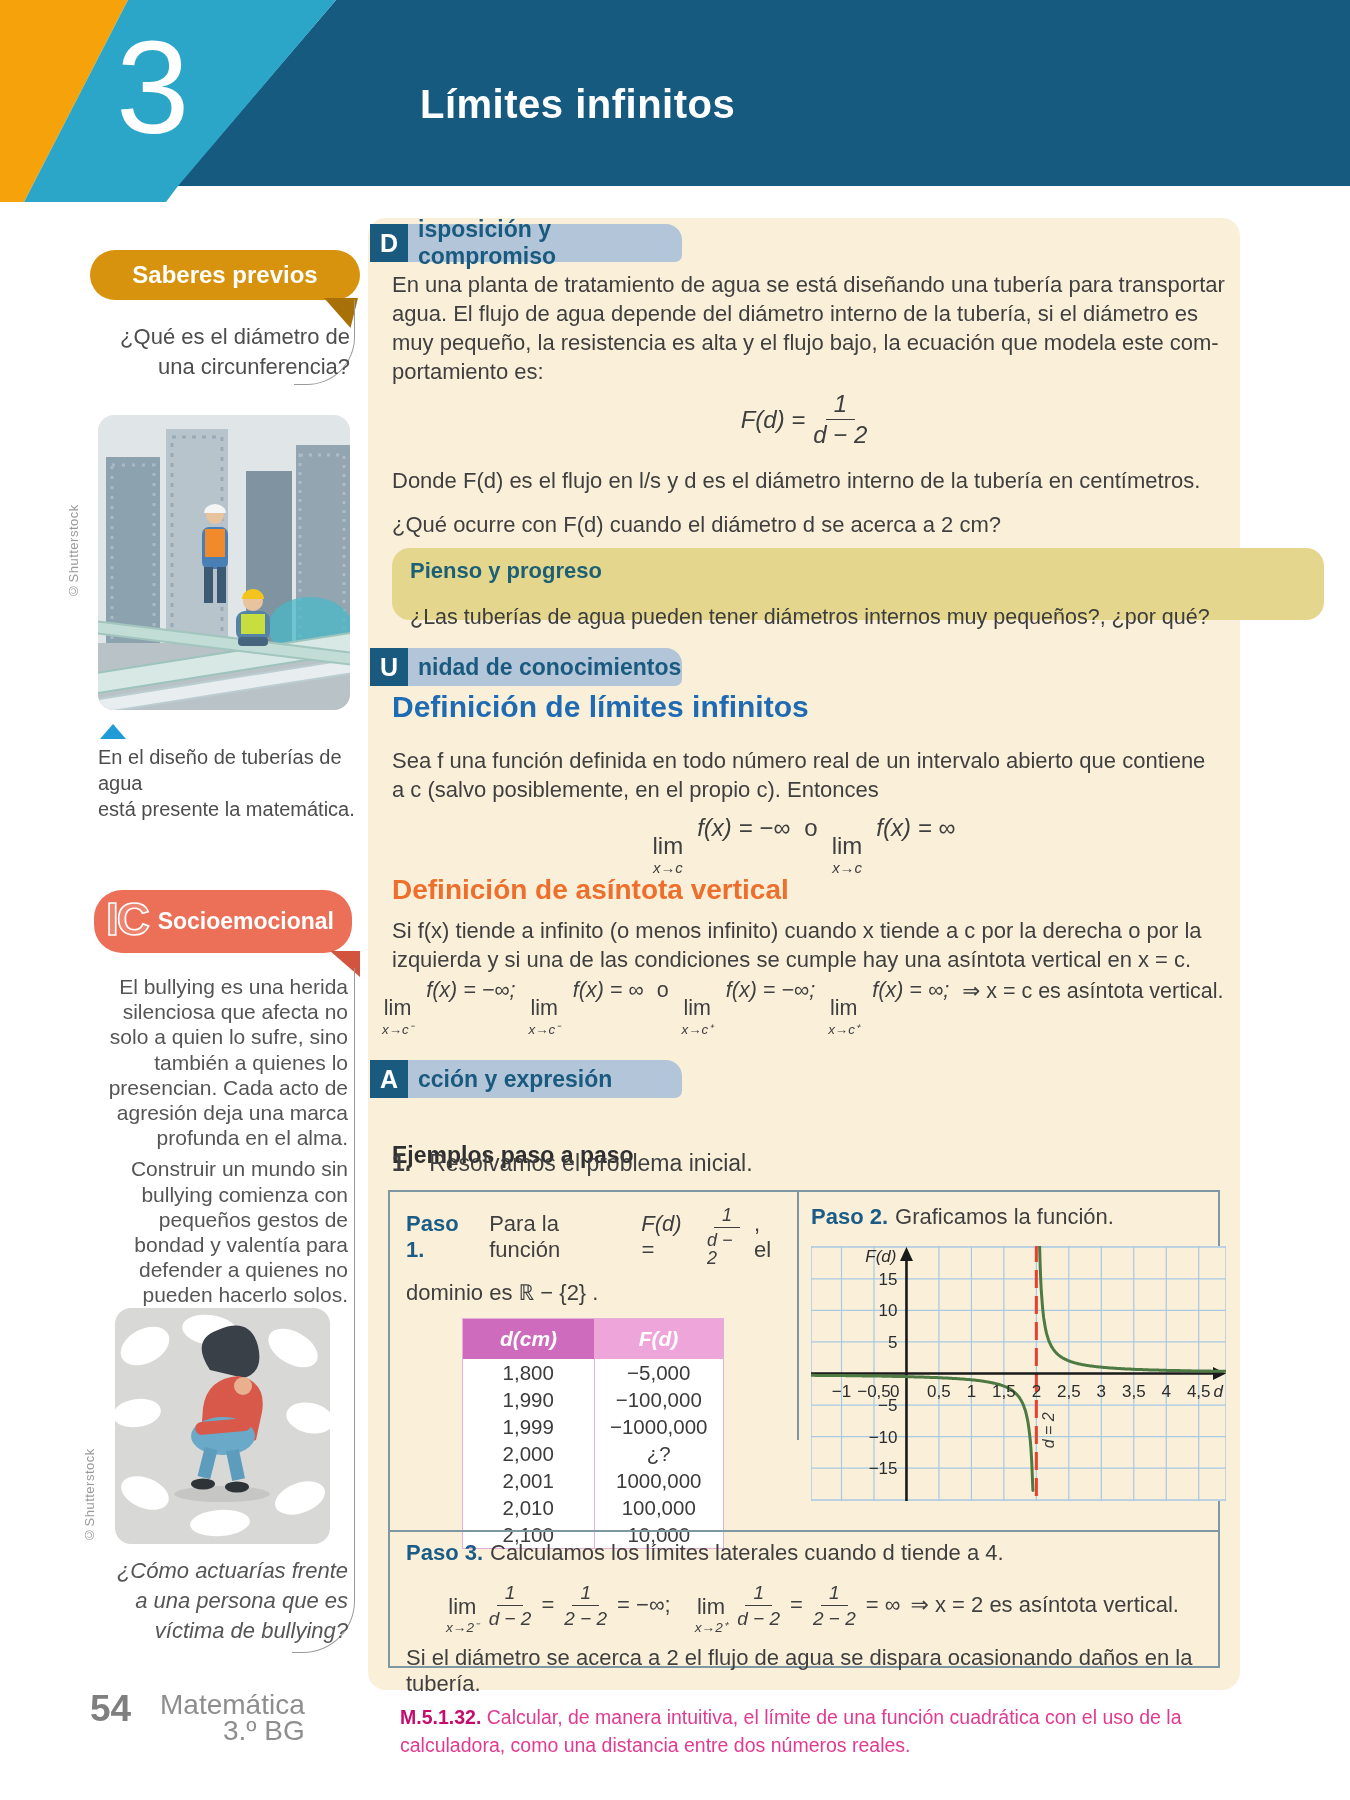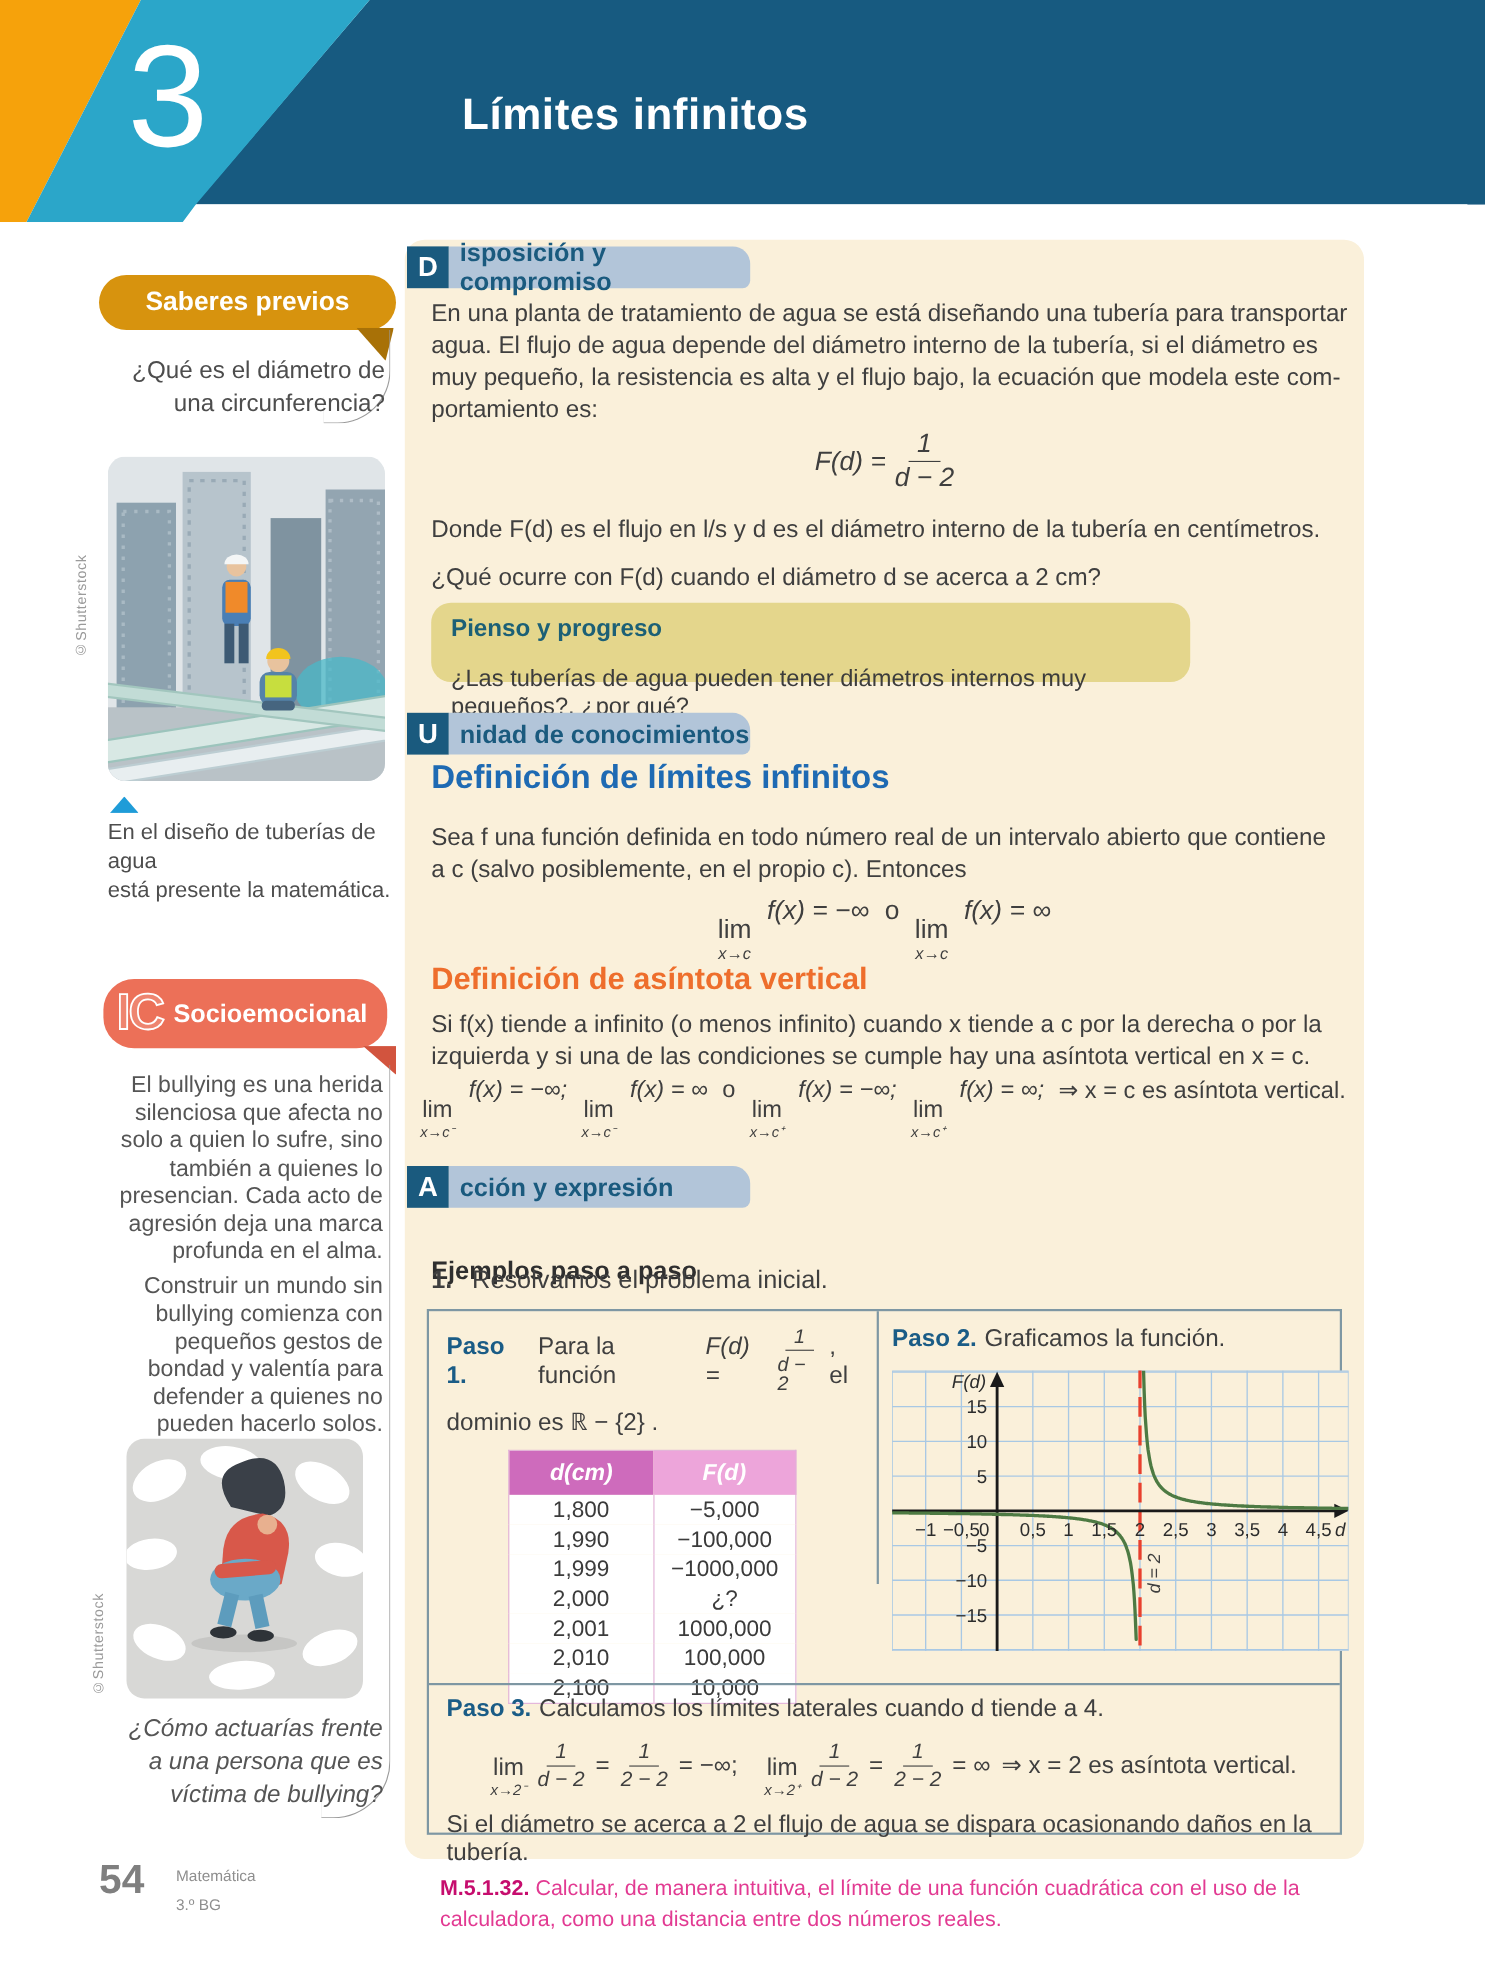--- a/index.html
+++ b/index.html
@@ -34,21 +34,21 @@
   .frac{display:inline-flex;flex-direction:column;align-items:center;vertical-align:middle;font-style:italic;}
   .frac .fn{padding:0 8px 3px;border-bottom:1.6px solid #3f3f3f;line-height:1;}
   .frac .fd{padding-top:3px;line-height:1;}
   .lim{display:inline-flex;flex-direction:column;align-items:center;line-height:1;}
   .lim .lt{font-size:1em;color:#3f3f3f;margin-top:20px;}
   .lim .lb{font-size:.62em;margin-top:3px;color:#3f3f3f;font-style:italic;}
   .mit{font-style:italic;}
 
   .formula-center{position:absolute;left:0;width:872px;display:flex;justify-content:center;
                   font-size:24px;align-items:center;gap:8px;}
-  .pienso{position:absolute;left:24px;top:330px;width:690px;height:72px;background:#e4d68c;border-radius:18px;
+  .pienso{position:absolute;left:24px;top:330px;width:932px;height:72px;background:#e4d68c;border-radius:18px;
           padding:10px 18px;box-sizing:border-box;}
   .pienso .ttl{color:#1c6076;font-weight:700;font-size:22px;}
   .pienso .txt{margin-top:21px;font-size:21.5px;color:#3c3c3c;}
 
   .h-blue{position:absolute;left:24px;font-size:30px;font-weight:700;color:#1e6ab3;}
   .h-orange{position:absolute;left:24px;font-size:28px;font-weight:700;color:#ee6e2c;}
 
   .limits-one{position:absolute;left:0;width:872px;display:flex;justify-content:center;align-items:flex-start;
               gap:14px;font-size:24px;}
   .limits-row{position:absolute;left:14px;width:844px;display:flex;align-items:flex-start;gap:13px;font-size:21.5px;}
@@ -110,21 +110,21 @@
             clip-path:polygon(0 0,100% 0,100% 100%);}
   .soc-line{position:absolute;left:292px;top:968px;width:62px;height:684px;
             border-right:1.6px solid #9a9a9a;border-bottom:1.6px solid #9a9a9a;border-bottom-right-radius:52px;}
   .soc-text{position:absolute;left:78px;top:974px;width:270px;text-align:right;font-size:21px;line-height:25.2px;color:#555;}
   .soc-text .sp{height:6px;}
   .illus{position:absolute;left:115px;top:1308px;width:215px;height:236px;background:#d8d8d6;border-radius:16px;overflow:hidden;}
   .soc-q{position:absolute;left:78px;top:1556px;width:270px;text-align:right;font-style:italic;font-size:22px;
          line-height:30px;color:#555;}
 
   .pagenum{position:absolute;left:90px;top:1688px;font-size:37px;font-weight:700;color:#7f7f7f;}
-  .course{position:absolute;left:160px;top:1692px;font-size:14px;line-height:26px;color:#8e8e8e;}
+  .course{position:absolute;left:160px;top:1692px;font-size:28px;line-height:26px;color:#8e8e8e;text-align:right;}
 
   svg text{font-family:"Liberation Sans",sans-serif;}
 </style>
 </head>
 <body>
 
 <div class="page">
 
   <div class="hdr-sliver"></div>
   <div class="hdr-band"></div>

